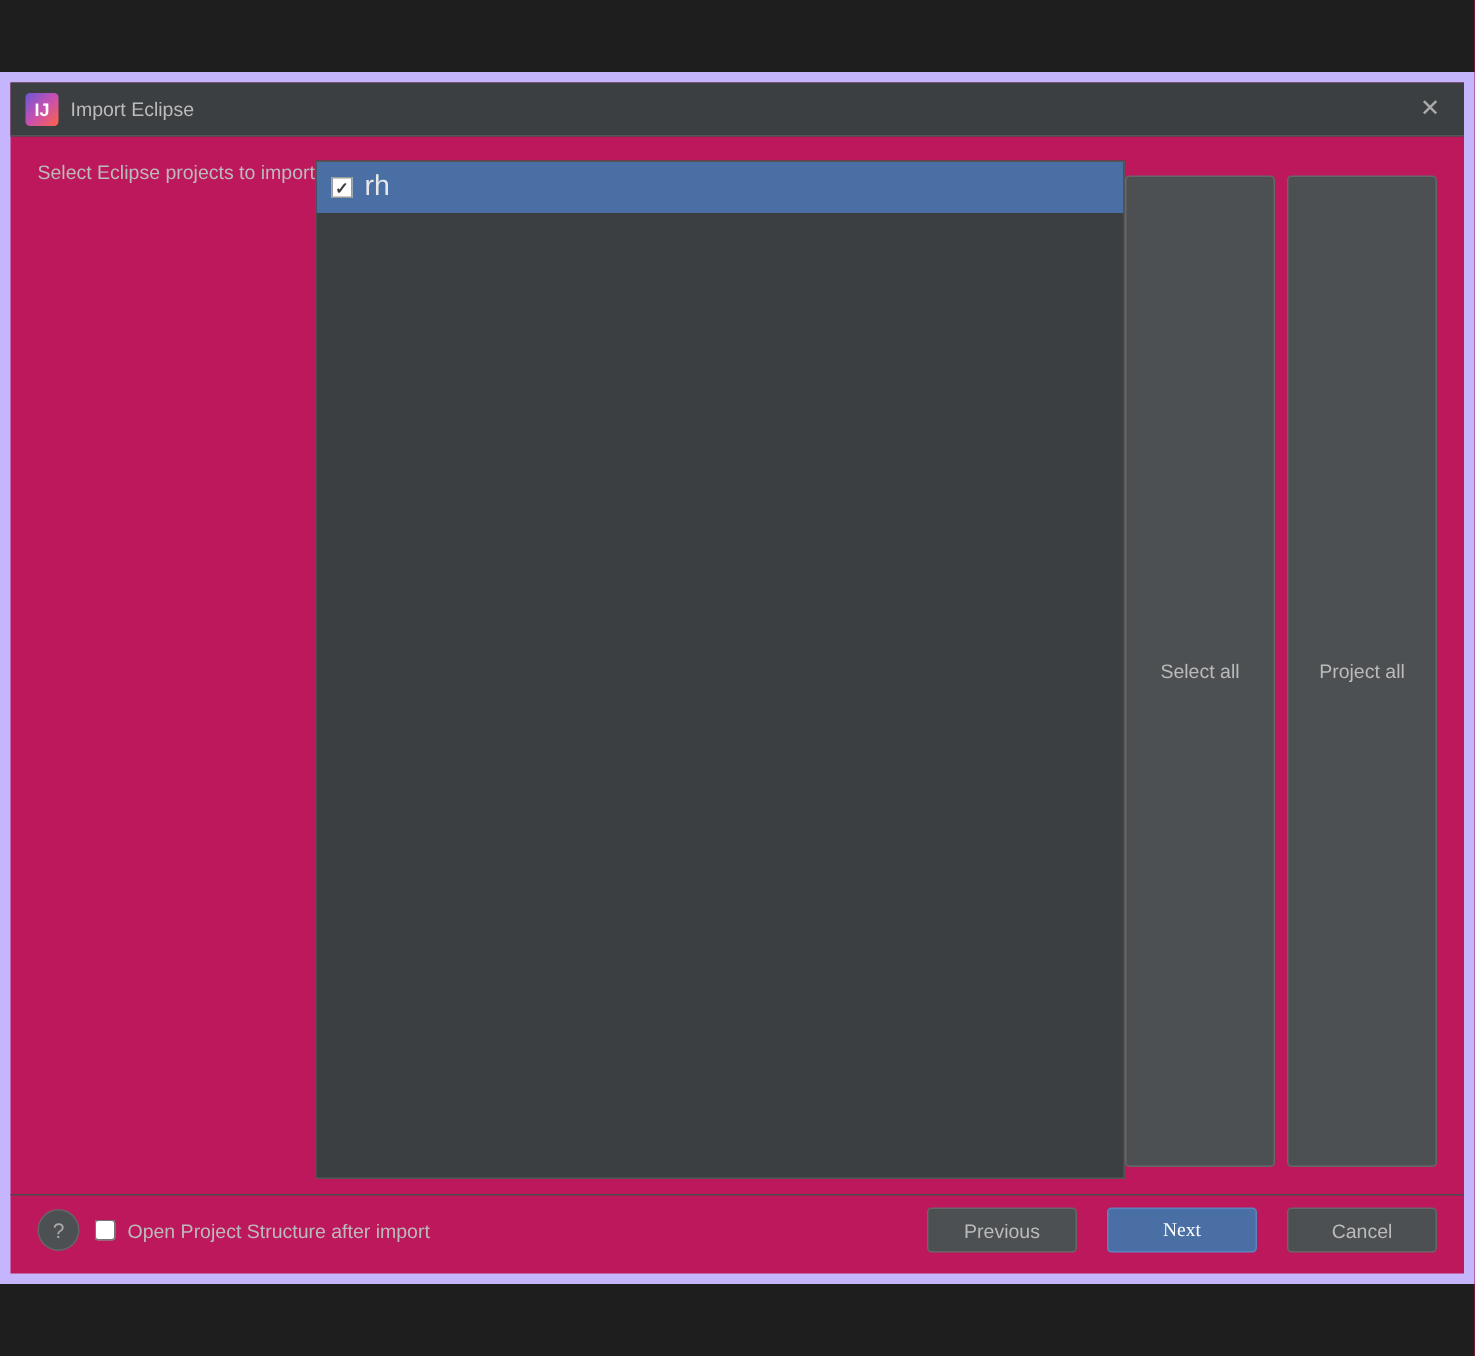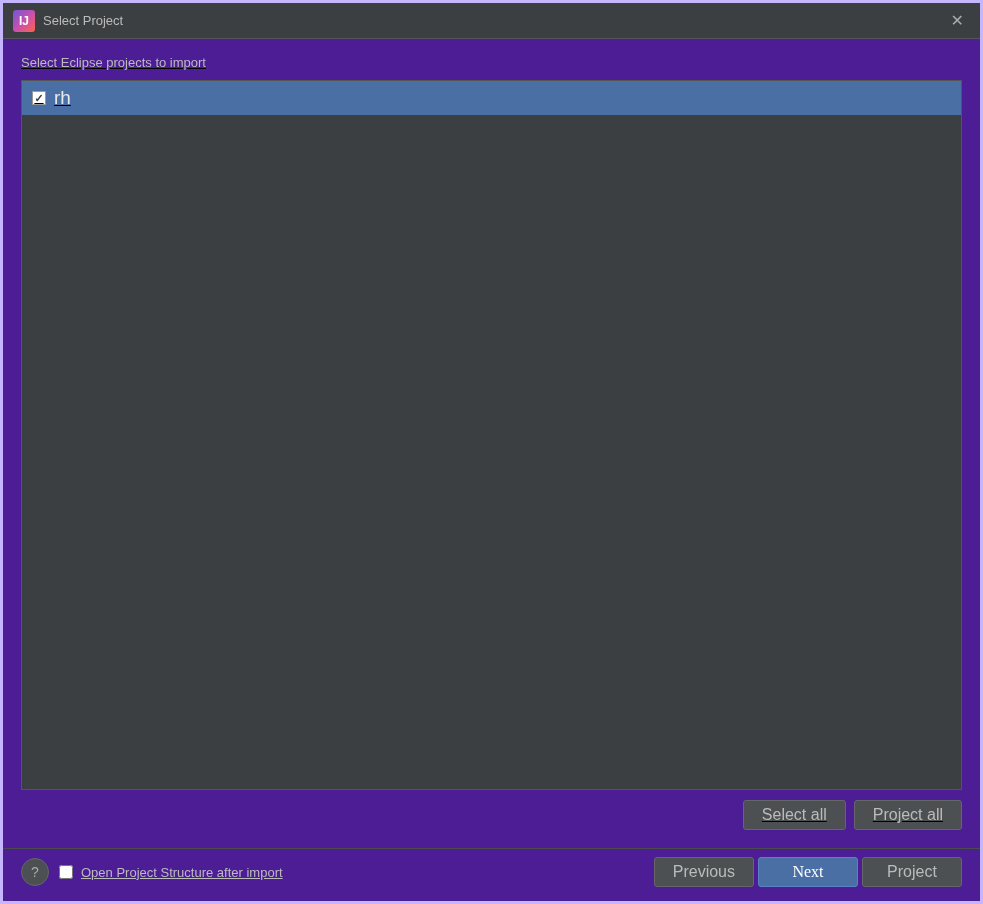--- a/index.html
+++ b/index.html
@@ -13,23 +13,23 @@
       background: #1e1e1e;
       display: flex;
       justify-content: center;
       align-items: center;
       width: 983px;
       height: 904px;
     }
 
     .dialog {
       width: 983px;
-      height: 904px;
-      background: #4c1d95;
-      border: 3px solid #c4b5fd;
+      height: 808px;
+      background: #be185d;
+      border: 7px solid #c4b5fd;
       display: flex;
       flex-direction: column;
       position: relative;
     }
 
     .title-bar {
       display: flex;
       align-items: center;
       justify-content: space-between;
       padding: 6px 10px;
@@ -68,24 +68,23 @@
       cursor: pointer;
       background: none;
       border: none;
       padding: 2px 6px;
       line-height: 1;
     }
 
     .dialog-content {
       flex: 1;
       display: flex;
-      flex-direction: column;
+      flex-direction: row;
       padding: 16px 18px 10px 18px;
       overflow: hidden;
-      text-decoration: underline;
     }
 
     .section-label {
       color: #bbbbbb;
       font-size: 13px;
       margin-bottom: 10px;
     }
 
     .project-list {
       flex: 1;
@@ -126,21 +125,21 @@
 
     .buttons-row {
       display: flex;
       justify-content: flex-end;
       gap: 8px;
       padding: 10px 0 8px 0;
     }
 
     .btn {
       padding: 5px 18px;
-      font-size: 16px;
+      font-size: 13px;
       border-radius: 3px;
       cursor: pointer;
       border: 1px solid #666;
       background: #4c5052;
       color: #bbbbbb;
       min-width: 100px;
       min-height: 30px;
     }
 
     .btn-primary {
@@ -164,21 +163,20 @@
       gap: 10px;
     }
 
     .open-project-checkbox {
       display: flex;
       align-items: center;
       gap: 8px;
       color: #bbbbbb;
       font-size: 13px;
       cursor: pointer;
-      text-decoration: underline;
     }
 
     .open-project-checkbox input[type="checkbox"] {
       width: 14px;
       height: 14px;
       cursor: pointer;
       accent-color: #4a6fa5;
     }
 
     .help-btn {
@@ -191,34 +189,34 @@
       font-size: 14px;
       cursor: pointer;
       display: flex;
       align-items: center;
       justify-content: center;
     }
 
     .footer-right {
       display: flex;
       align-items: flex-start;
-      gap: 4px;
+      gap: 20px;
     }
   </style>
 </head>
 <body>
 
 <div class="dialog">
 
   <div class="title-bar">
     <div class="title-bar-left">
       <div class="app-icon">
         <span>IJ</span>
       </div>
-      <span class="title-text">Select Project</span>
+      <span class="title-text">Import Eclipse</span>
     </div>
     <button class="close-btn">✕</button>
   </div>
 
   <div class="dialog-content">
     <div class="section-label">Select Eclipse projects to import</div>
 
     <div class="project-list">
       <div class="project-item">
         <div class="checkbox">✓</div>
@@ -236,17 +234,17 @@
     <div class="footer-left">
       <button class="help-btn">?</button>
       <label class="open-project-checkbox">
         <input type="checkbox" style="">
         <span>Open Project Structure after import</span>
       </label>
     </div>
     <div class="footer-right">
       <button class="btn">Previous</button>
       <button class="btn btn-primary">Next</button>
-      <button class="btn">Project</button>
+      <button class="btn">Cancel</button>
     </div>
   </div>
 
 </div>
 
 </body></html>

